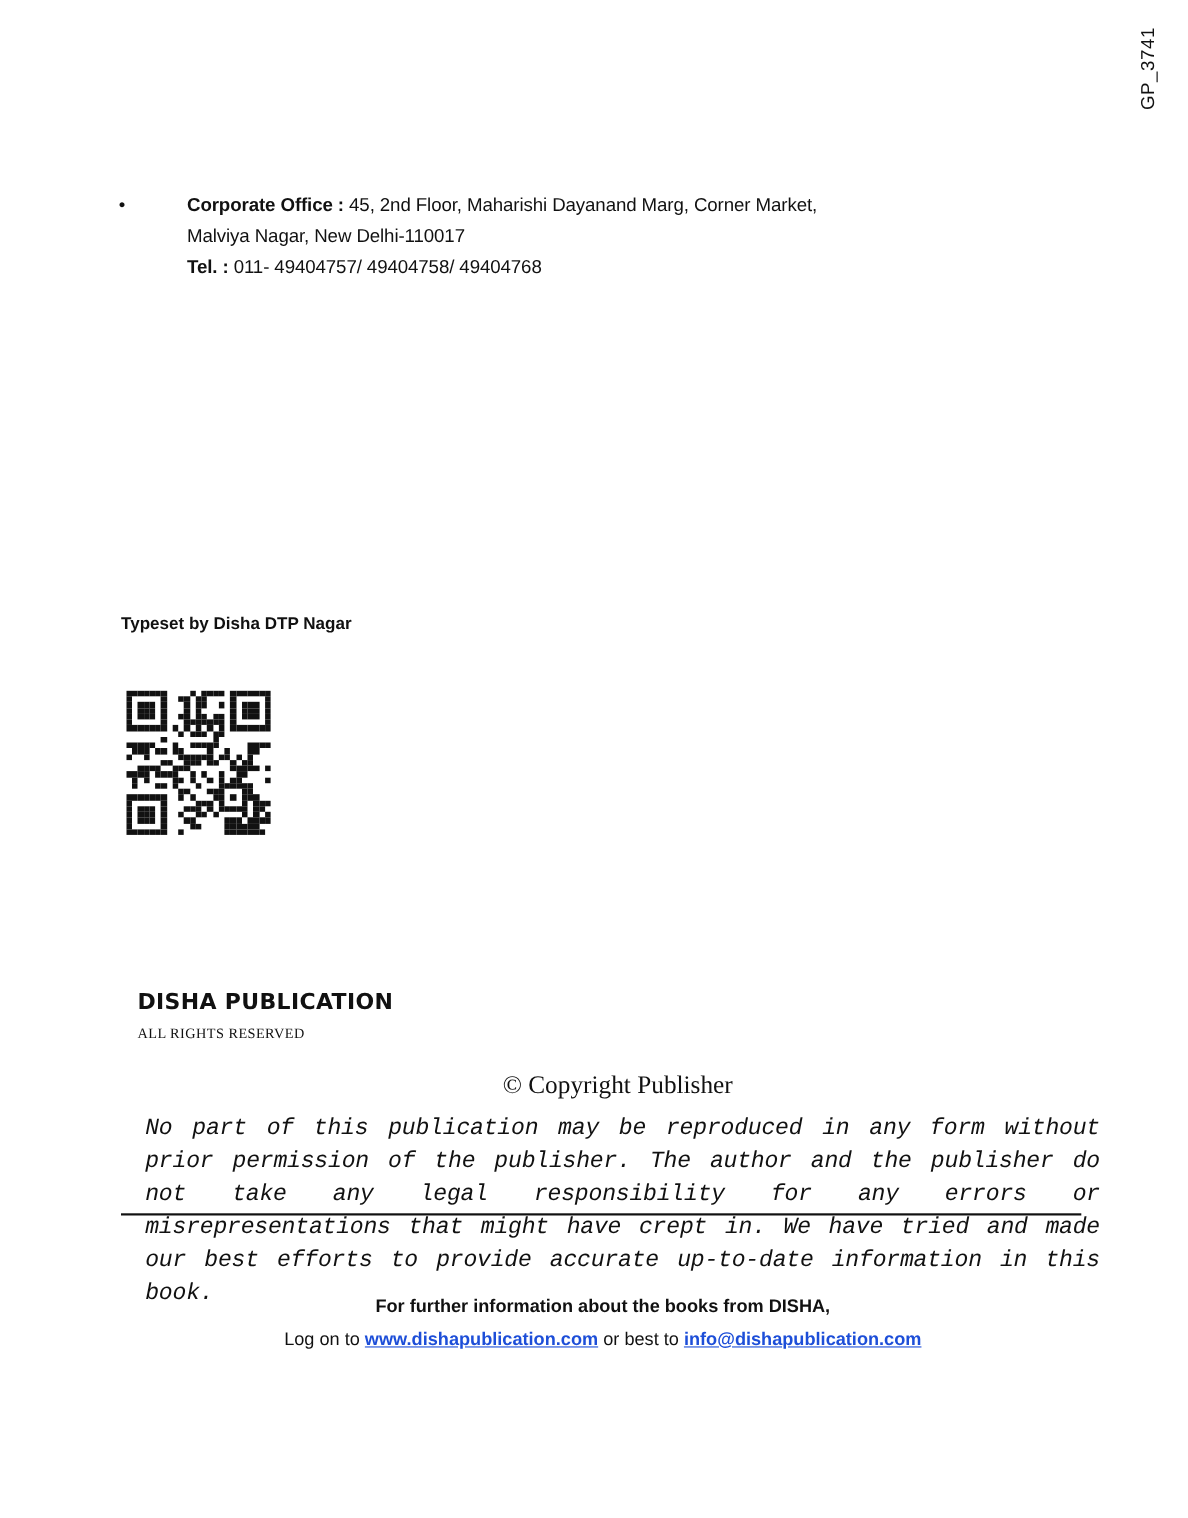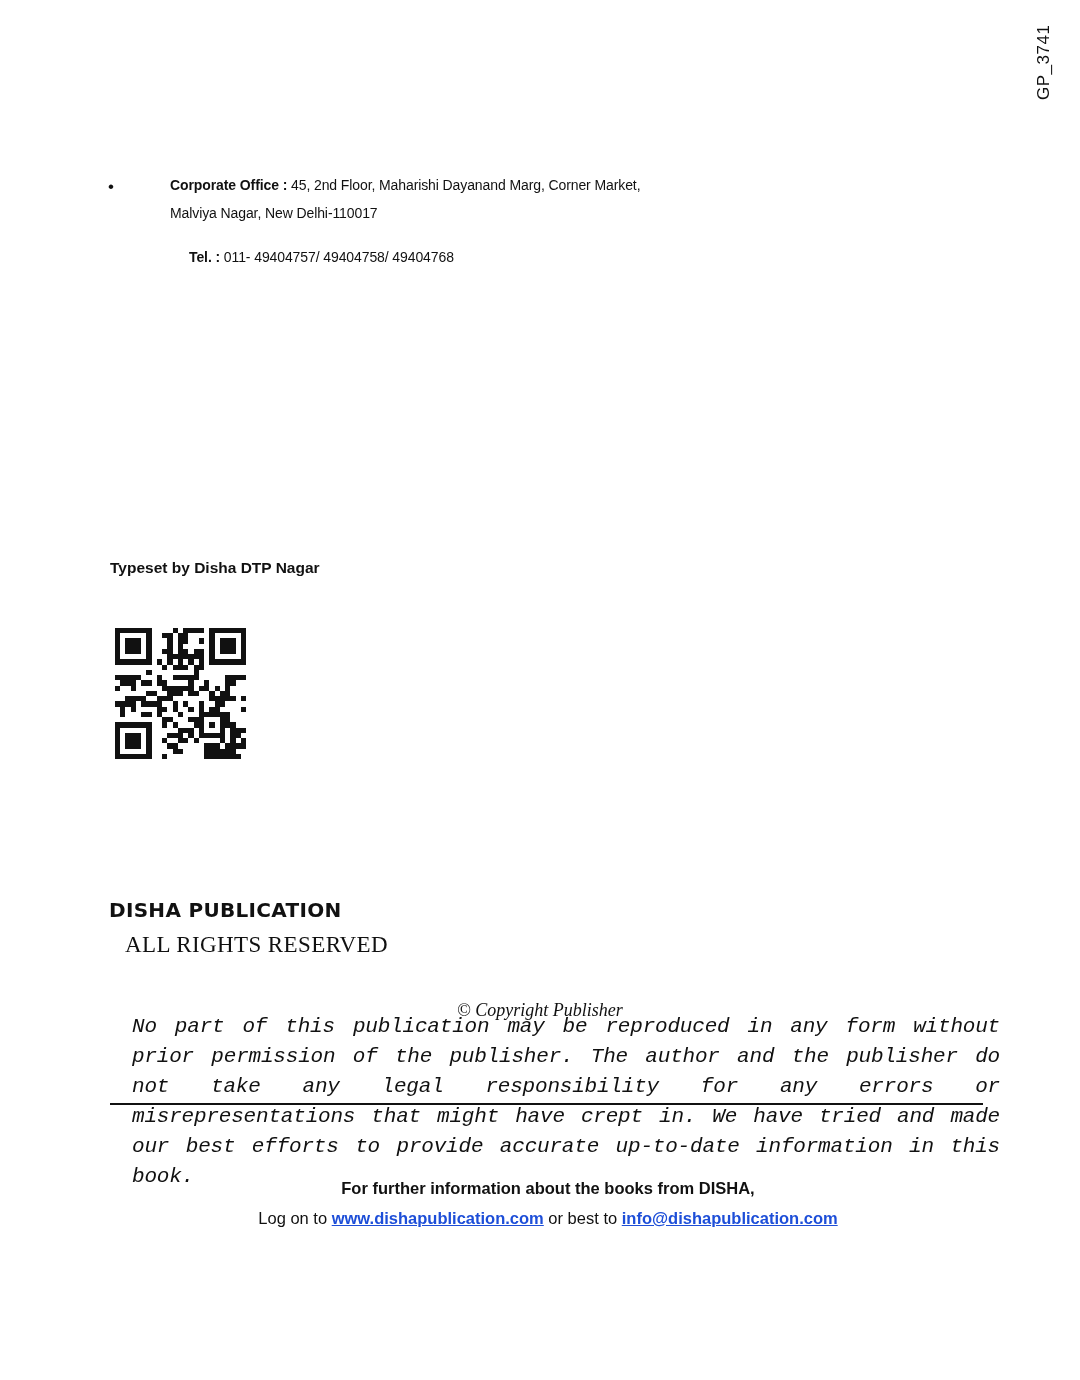--- a/index.html
+++ b/index.html
@@ -4,33 +4,33 @@
   <style>
     html, body { margin: 0; padding: 0; background: #ffffff; }
     body { width: 1080px; height: 1380px; position: relative; overflow: hidden; color: #111; }
     .sans { font-family: "Liberation Sans", sans-serif; }
     .abs { position: absolute; white-space: nowrap; }
 
     .code-id { position: absolute; left: 1034px; top: 100px; transform-origin: left top; transform: rotate(-90deg);
       font-family: "Liberation Sans", sans-serif; font-size: 17px; letter-spacing: 0.5px; color: #111; }
 
     .bullet { left: 108px; top: 177px; font-size: 17px; }
-    .addr-line { left: 170px; font-family: "Liberation Sans", sans-serif; font-size: 14px; letter-spacing: -0.1px; }
+    .addr-line { left: 170px; font-family: "Liberation Sans", sans-serif; font-size: 17px; letter-spacing: -0.1px; }
     .addr-line b { font-weight: bold; }
 
     .typeset { left: 110px; top: 559px; font-family: "Liberation Sans", sans-serif; font-weight: bold; font-size: 15.5px; }
 
     .qr { position: absolute; left: 115px; top: 628px; width: 131px; height: 131px;
       display: grid; grid-template-columns: repeat(25, 1fr); grid-template-rows: repeat(25, 1fr); }
     .qr span { display: block; }
     .qr span.on { background: #111; }
 
-    .brand { left: 109px; top: 898px; font-family: "DejaVu Sans", sans-serif; font-weight: bold; font-size: 20px; letter-spacing: 0.3px; }
-    .rights { left: 125px; top: 932px; font-family: "Liberation Serif", serif; font-size: 23px; letter-spacing: 0.4px; }
-    .copyright { left: 457px; top: 1000px; font-family: "Liberation Serif", serif; font-size: 18px; font-style: italic; }
+    .brand { left: 125px; top: 898px; font-family: "DejaVu Sans", sans-serif; font-weight: bold; font-size: 20px; letter-spacing: 0.3px; }
+    .rights { left: 125px; top: 932px; font-family: "Liberation Serif", serif; font-size: 13px; letter-spacing: 0.4px; }
+    .copyright { left: 457px; top: 974px; font-family: "Liberation Serif", serif; font-size: 23px; }
 
     .disclaimer { position: absolute; left: 132px; top: 1012px; width: 868px;
       font-family: Liberation Mono, monospace; font-style: italic; font-size: 21px; line-height: 30px;
       text-align: justify; letter-spacing: -0.2px; }
 
     .rule { position: absolute; left: 110px; top: 1103px; width: 873px; height: 2px; background: #111; }
 
     .info { position: absolute; left: 0; width: 1096px; text-align: center; font-family: "Liberation Sans", sans-serif; font-size: 16.5px; }
     .info-title { top: 1179px; font-weight: bold; }
     .info-links { top: 1209px; }
@@ -40,21 +40,21 @@
 <body>
 
 <div class="code-id">GP_3741</div>
 
 <div>
   <span class="abs sans bullet">•</span>
   <div class="abs addr-line" style="top:177px;">
     <b>Corporate Office :</b><span> 45, 2nd Floor, Maharishi Dayanand Marg, Corner Market,</span>
   </div>
   <div class="abs addr-line" style="top:205px;">Malviya Nagar, New Delhi-110017</div>
-  <div class="abs addr-line" style="top:249px;margin-left:19px;">
+  <div class="abs addr-line" style="top:233px;">
     <b>Tel. :</b><span> 011- 49404757/ 49404758/ 49404768</span>
   </div>
 </div>
 
 <div class="abs typeset">Typeset by Disha DTP Nagar</div>
 
 <div class="qr" id="qr">
     <span class="on"></span>
     <span class="on"></span>
     <span class="on"></span>

